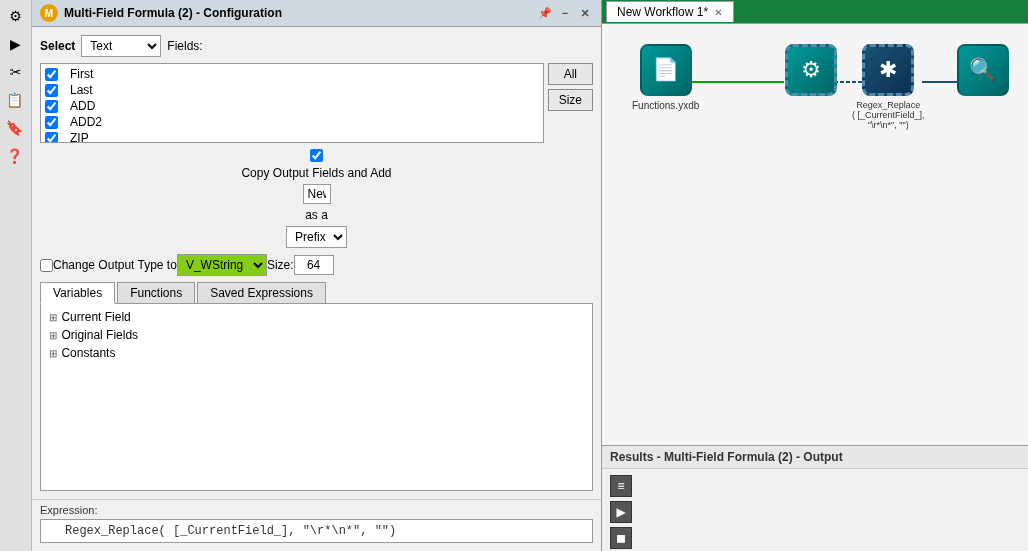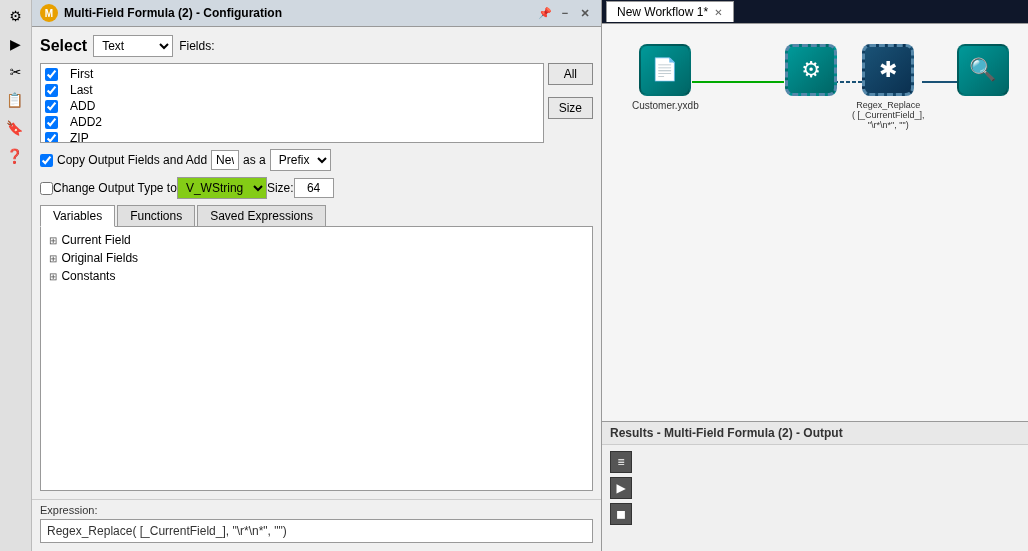--- a/index.html
+++ b/index.html
@@ -92,21 +92,21 @@
     }
 
     
     .select-row {
       display: flex;
       align-items: center;
       gap: 6px;
     }
     .select-row label {
       font-weight: bold;
-      font-size: 16px;
+      font-size: 12px;
     }
     select.field-select {
       padding: 2px 4px;
       font-size: 12px;
       border: 1px solid #999;
       background: white;
       min-width: 80px;
     }
 
     
@@ -128,37 +128,38 @@
       gap: 12px;
       padding: 1px 2px;
       font-size: 12px;
     }
     .field-item input[type="checkbox"] {
       margin: 0;
     }
     .fields-buttons {
       display: flex;
       flex-direction: column;
-      gap: 12px;
+      gap: 4px;
     }
     .btn {
       padding: 3px 10px;
       font-size: 12px;
       border: 1px solid #888;
       background: #e8e8e8;
       cursor: pointer;
       white-space: nowrap;
     }
 
     
     .copy-row {
       display: flex;
       align-items: center;
       gap: 4px;
       font-size: 12px;
+      flex-direction: column;
     }
     .copy-row input[type="text"] {
       width: 28px;
       padding: 2px 4px;
       border: 1px solid #999;
       font-size: 12px;
     }
     .copy-row select {
       padding: 2px 4px;
       font-size: 12px;
@@ -239,40 +240,40 @@
       padding: 4px 8px 8px;
       border-top: 1px solid #ccc;
     }
     .expression-label {
       font-size: 11px;
       margin-bottom: 3px;
       color: #333;
     }
     .expression-input {
       width: 100%;
-      padding: 4px 6px;
-      font-size: 12px;
-      border: 1px solid #999;
-      background: white;
-      font-family: Liberation Sans, sans-serif;
+      padding: 4px 24px;
+      font-size: 12px;
+      border: 1px solid #999;
+      background: white;
+      font-family: Liberation Mono, monospace;
       color: #333;
     }
 
     
     .workflow-panel {
       flex: 1;
       background: #f8f8f8;
       display: flex;
       flex-direction: column;
       overflow: hidden;
     }
 
     
     .workflow-tab-bar {
-      background: #0f172a;
+      background: #15803d;
       border-bottom: 1px solid #999;
       display: flex;
       align-items: center;
       padding: 0 4px;
       min-height: 24px;
       gap: 2px;
     }
     .workflow-tab {
       padding: 3px 10px;
       font-size: 12px;
@@ -326,21 +327,21 @@
     
     .connections-svg {
       position: absolute;
       top: 0; left: 0;
       width: 100%; height: 100%;
       pointer-events: none;
     }
 
     
     .results-panel {
-      height: 130px;
+      height: 106px;
       background: #f0f0f0;
       border-top: 1px solid #999;
       display: flex;
       flex-direction: column;
     }
     .results-header {
       padding: 4px 8px;
       font-size: 12px;
       font-weight: bold;
       color: #333;
@@ -502,21 +503,21 @@
 
       <line x1="90" y1="58" x2="182" y2="58" stroke="#00aa00" stroke-width="2"></line>
 
       <line x1="220" y1="58" x2="260" y2="58" stroke="#1a5276" stroke-width="2" stroke-dasharray="4,2"></line>
 
       <line x1="320" y1="58" x2="355" y2="58" stroke="#1a5276" stroke-width="2"></line>
     </svg>
 
     <div class="node" style="left:30px; top:20px;">
       <div class="node-icon" style="background:linear-gradient(135deg,#009999,#006666); color:white; font-size:22px;">📄</div>
-      <div class="node-label">Customer.yxdb</div>
+      <div class="node-label">Functions.yxdb</div>
     </div>
 
     <div class="node" style="left:183px; top:20px;">
       <div class="node-icon" style="background:linear-gradient(135deg,#009999,#006666); color:white; font-size:22px; border:3px dashed #5588aa;">⚙</div>
     </div>
 
     <div class="node" style="left:250px; top:20px;">
       <div class="node-icon" style="background:linear-gradient(135deg,#1a5276,#0a3050); color:white; font-size:22px; border:3px dashed #5588aa;">✱</div>
       <div class="node-label" style="font-size:9px;">Regex_Replace<br>( [_CurrentField_],<br>"\r*\n*", "")</div>
     </div>

